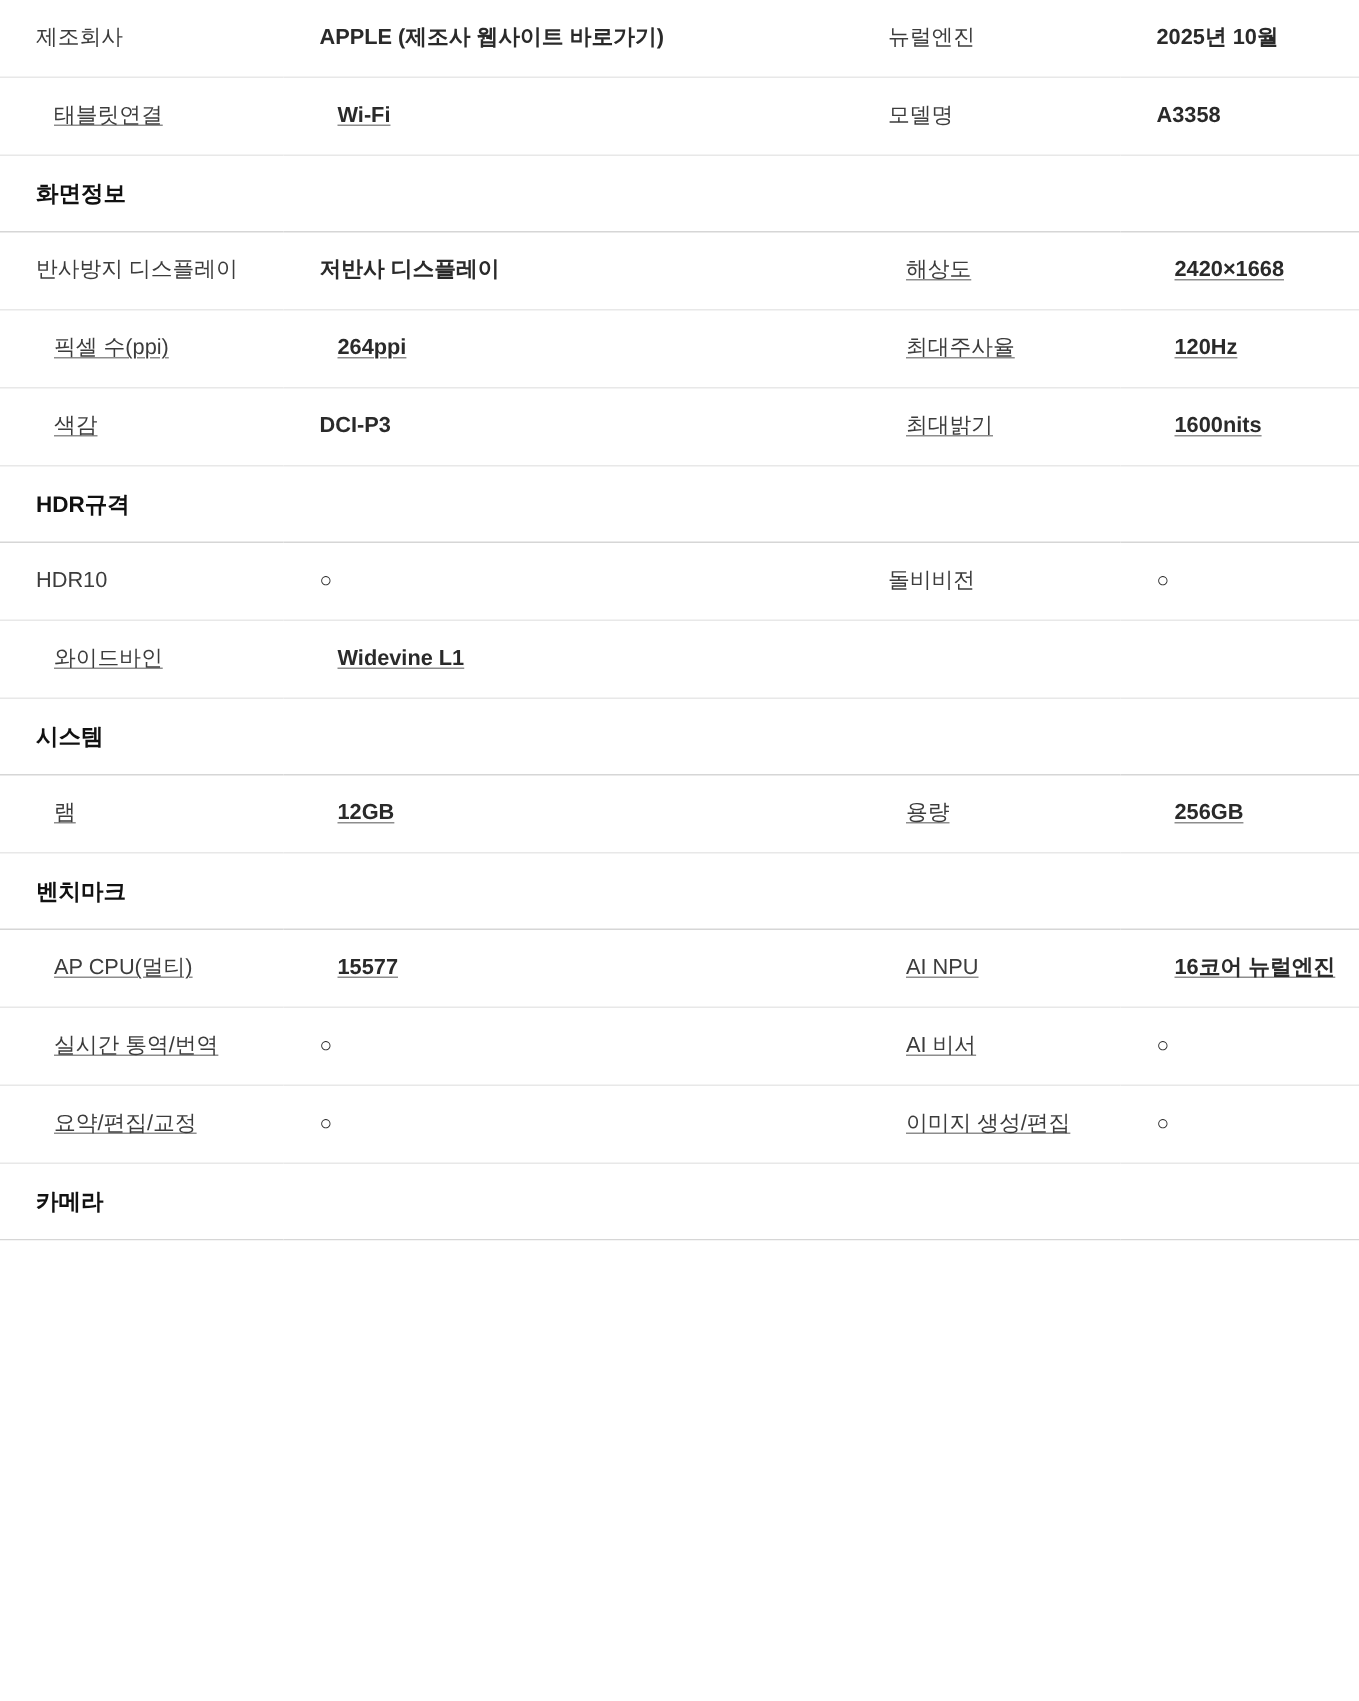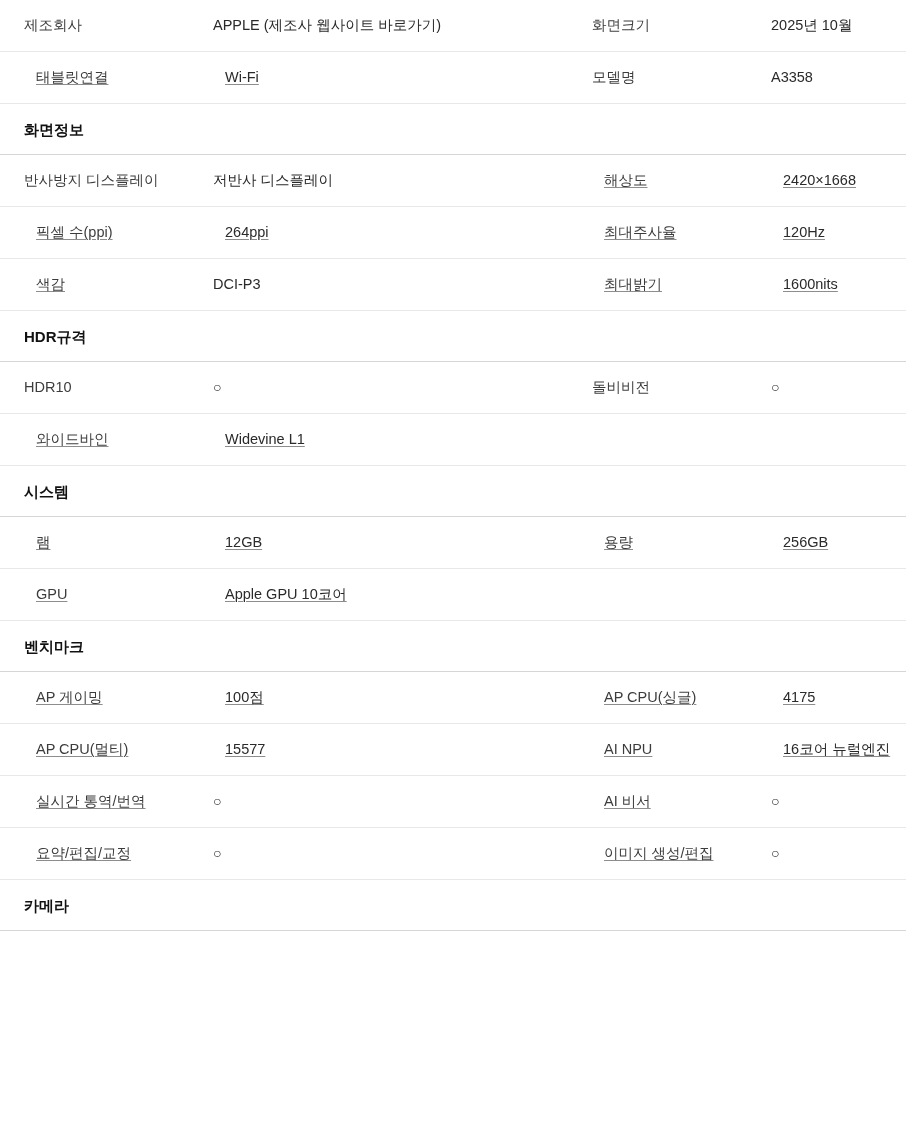--- a/index.html
+++ b/index.html
@@ -30,20 +30,21 @@
     height: 51px;
     vertical-align: middle;
     line-height: 1.4;
     word-break: keep-all;
   }
   .spec-table td.label {
     color: #3c3c3c;
   }
   .spec-table td.value {
     color: #2a2a2a;
+    font-weight: bold;
   }
   .spec-table tr.section-row td {
     border-bottom: 1px solid #d6d6d6;
     height: 50px;
     font-weight: bold;
     font-size: 15px;
     color: #111111;
   }
   .u {
     text-decoration: underline;
@@ -71,21 +72,21 @@
   <colgroup>
     <col class="c1">
       <col class="c2">
       <col class="c3">
       <col class="c4">
   </colgroup>
   <tbody id="spec-body">
       <tr class="data-row">
         <td class="label"><span class="plain">제조회사</span></td>
         <td class="value"><span class="plain">APPLE (제조사 웹사이트 바로가기)</span></td>
-        <td class="label"><span class="plain">화면크기</span></td>
+        <td class="label"><span class="plain">뉴럴엔진</span></td>
         <td class="value"><span class="plain">2025년 10월</span></td>
       </tr>
       <tr class="data-row">
         <td class="label"><span class="u">태블릿연결</span></td>
         <td class="value"><span class="u">Wi-Fi</span></td>
         <td class="label"><span class="plain">모델명</span></td>
         <td class="value"><span class="plain">A3358</span></td>
       </tr>
       <tr class="section-row">
         <td colspan="4">화면정보</td>
@@ -125,34 +126,22 @@
       </tr>
       <tr class="section-row">
         <td colspan="4">시스템</td>
       </tr>
       <tr class="data-row">
         <td class="label"><span class="u">램</span></td>
         <td class="value"><span class="u">12GB</span></td>
         <td class="label"><span class="u">용량</span></td>
         <td class="value"><span class="u">256GB</span></td>
       </tr>
-      <tr class="data-row">
-        <td class="label"><span class="u">GPU</span></td>
-        <td class="value"><span class="u">Apple GPU 10코어</span></td>
-        <td class="label empty-cell">&nbsp;</td>
-        <td class="value empty-cell">&nbsp;</td>
-      </tr>
       <tr class="section-row">
         <td colspan="4">벤치마크</td>
-      </tr>
-      <tr class="data-row">
-        <td class="label"><span class="u">AP 게이밍</span></td>
-        <td class="value"><span class="u">100점</span></td>
-        <td class="label"><span class="u">AP CPU(싱글)</span></td>
-        <td class="value"><span class="u">4175</span></td>
       </tr>
       <tr class="data-row">
         <td class="label"><span class="u">AP CPU(멀티)</span></td>
         <td class="value"><span class="u">15577</span></td>
         <td class="label"><span class="u">AI NPU</span></td>
         <td class="value"><span class="u">16코어 뉴럴엔진</span></td>
       </tr>
       <tr class="data-row">
         <td class="label"><span class="u">실시간 통역/번역</span></td>
         <td class="value"><span class="plain circle">○</span></td>

